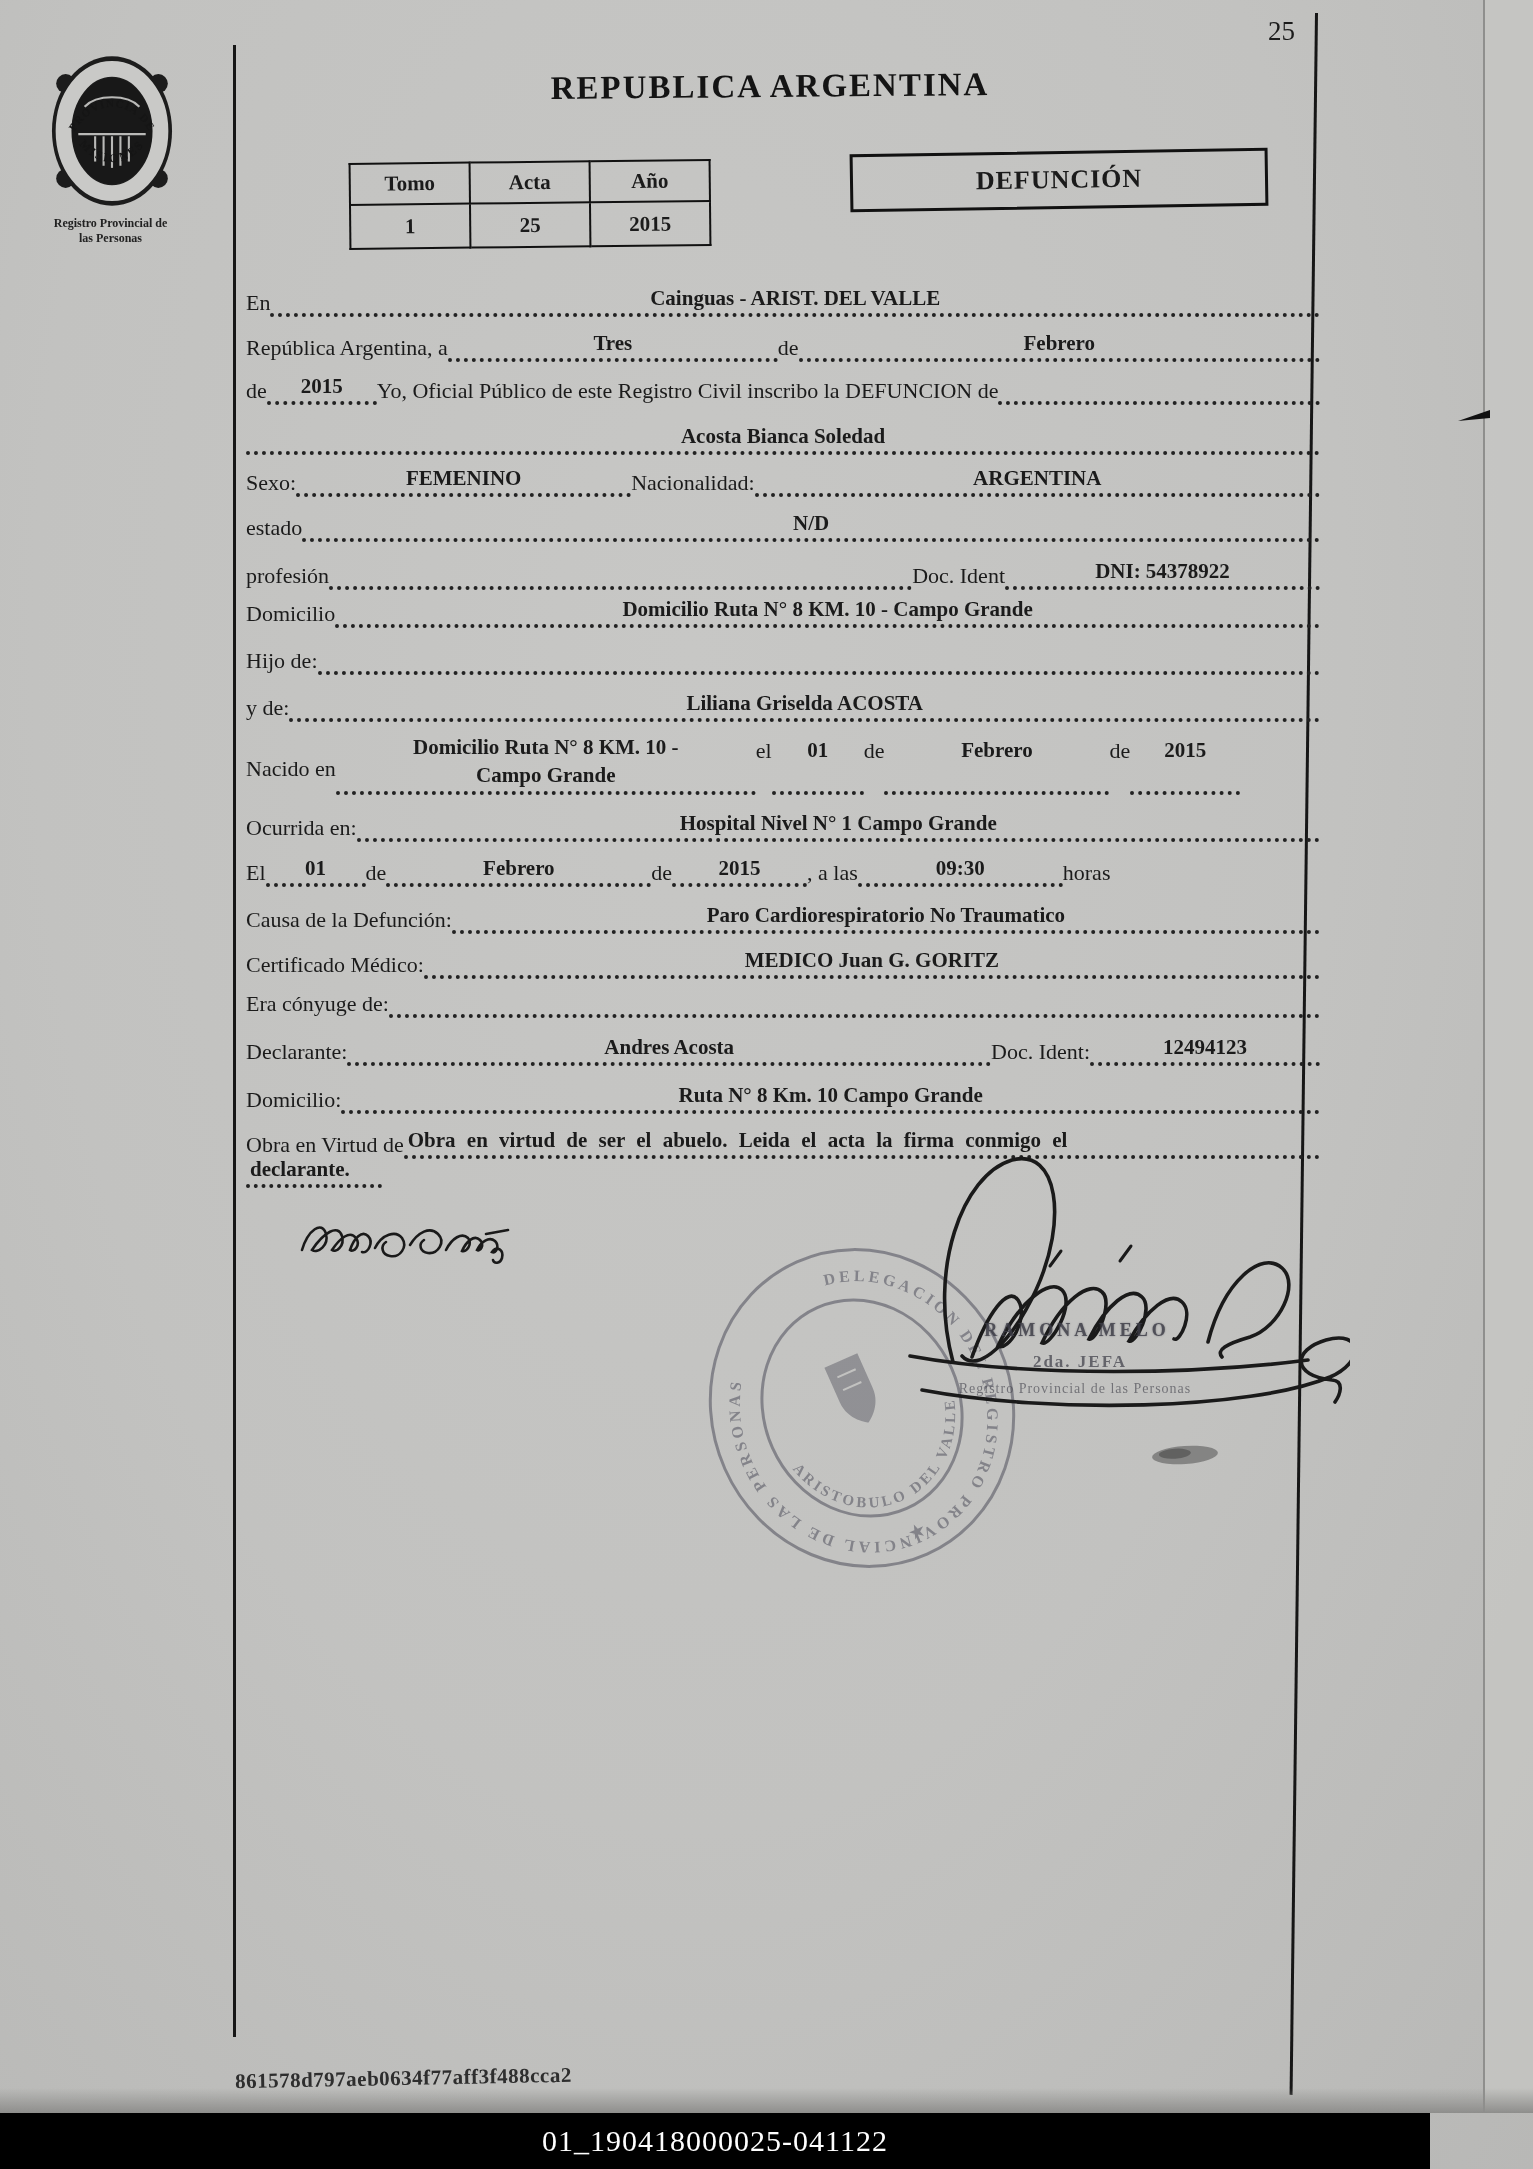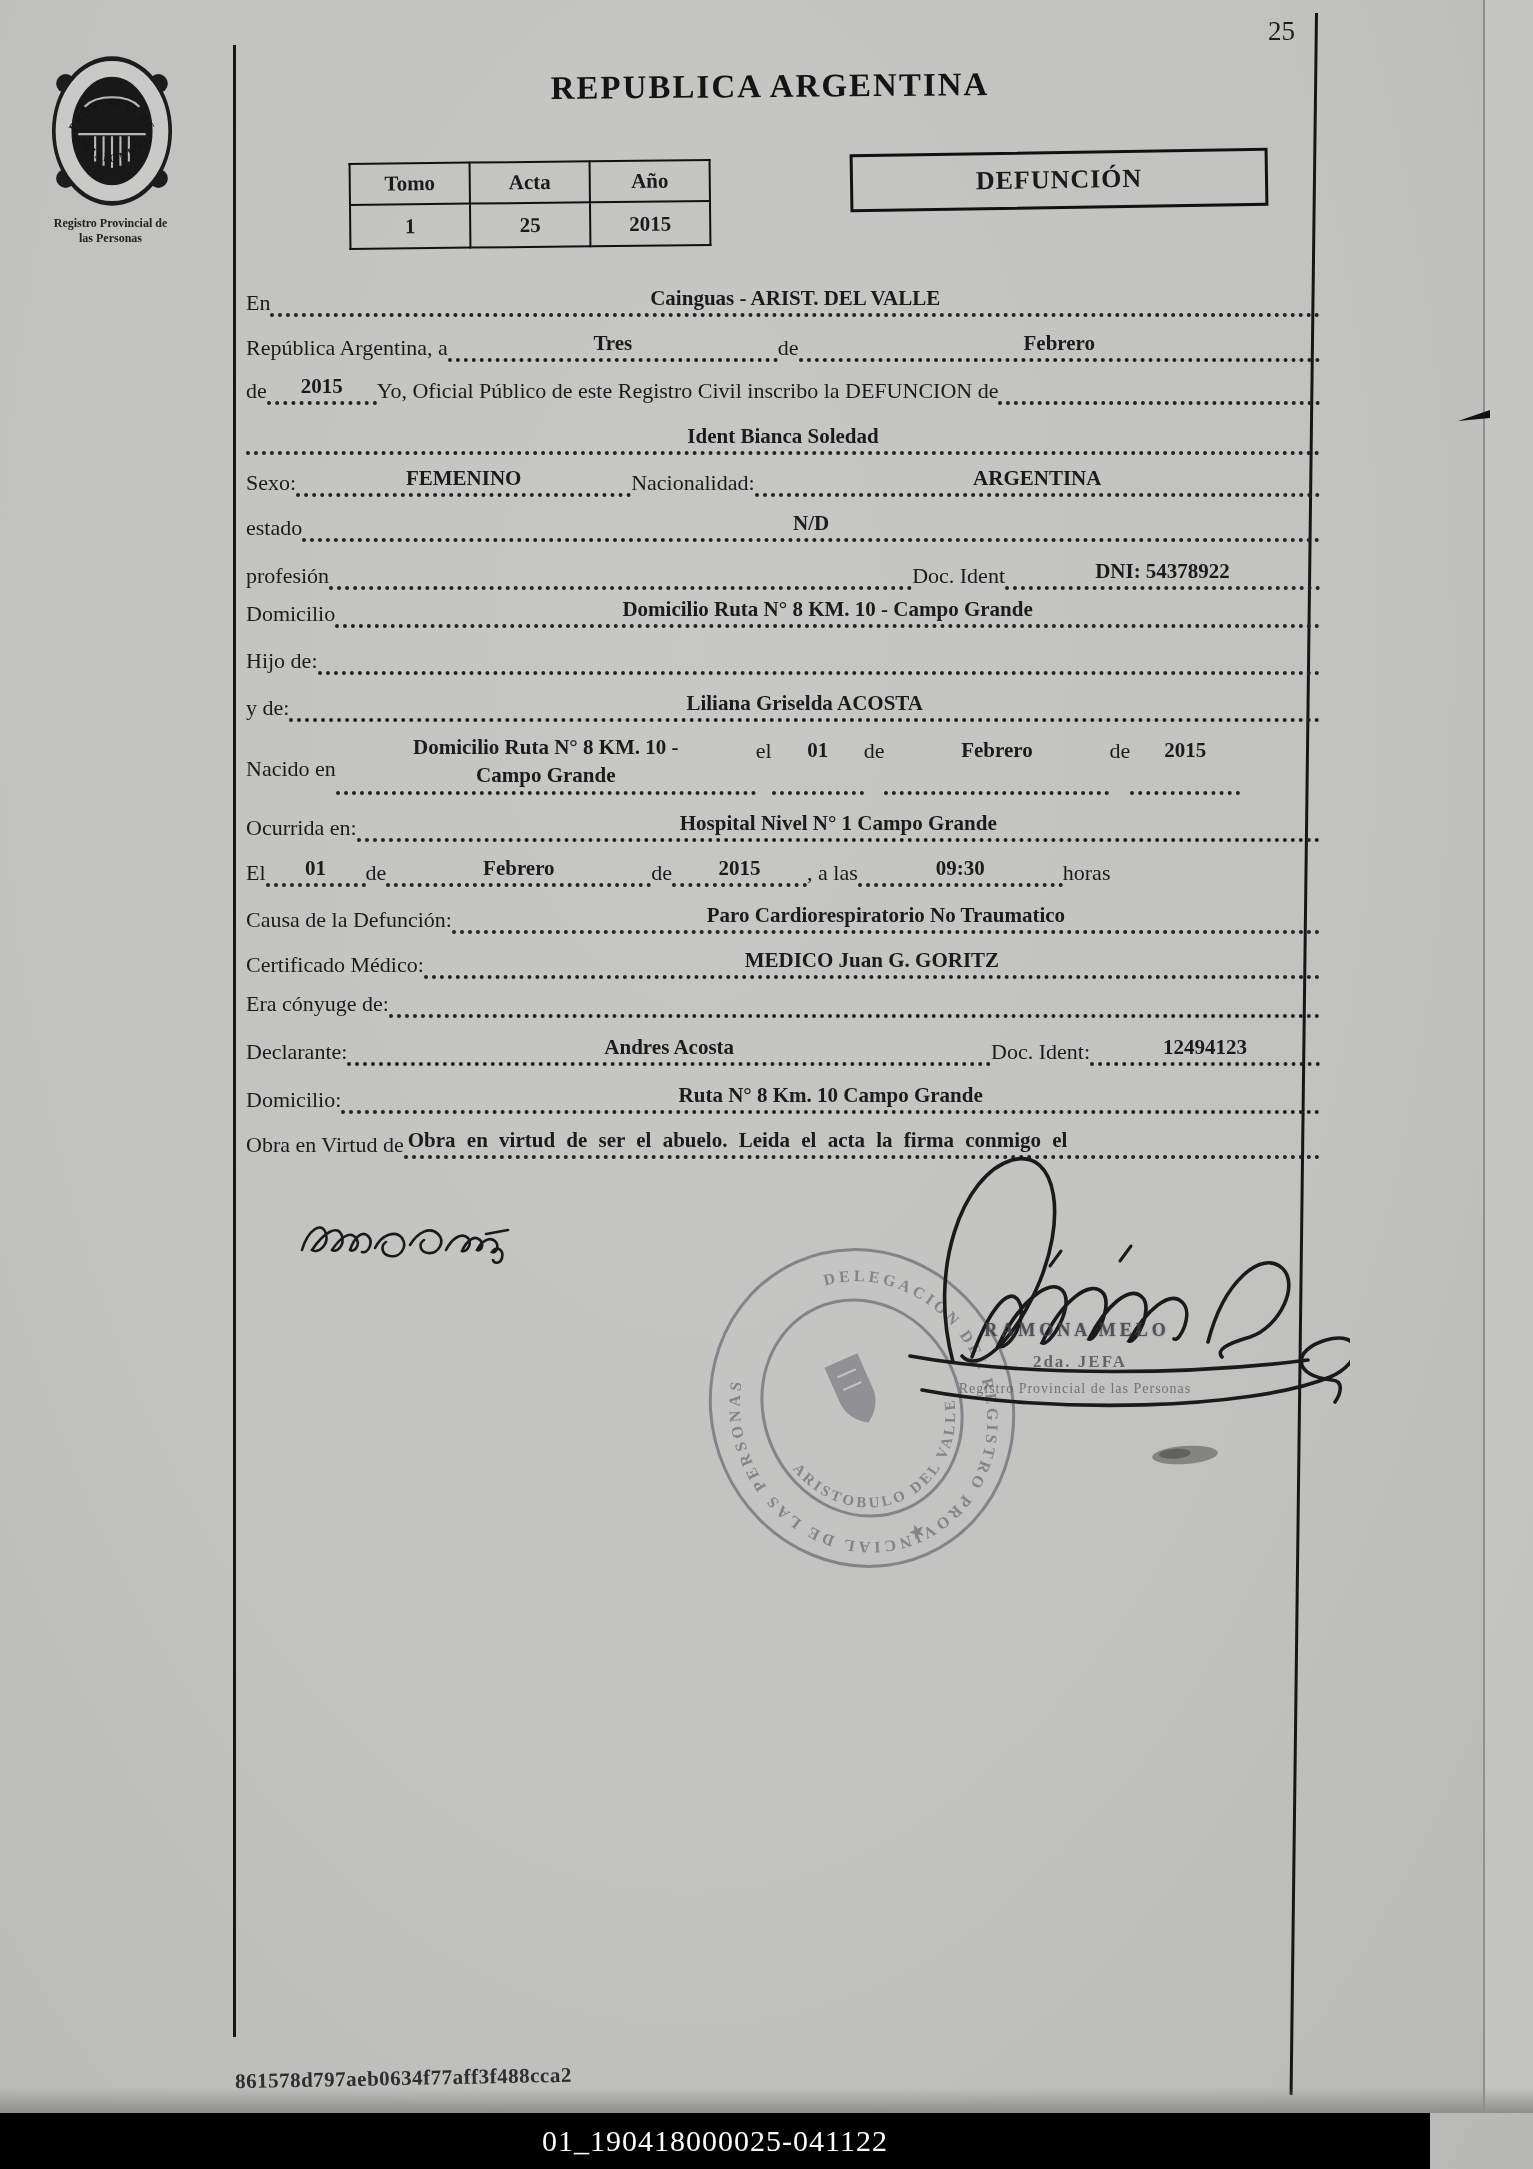--- a/index.html
+++ b/index.html
@@ -141,21 +141,21 @@
     </div>
 
     <div class="row" style="height:43px">
       <span class="lbl">de</span>
       <span class="f" style="width:110px"><span class="val">2015</span></span>
       <span class="lbl">Yo, Oficial Público de este Registro Civil inscribo la DEFUNCION de</span>
       <span class="f fx"></span>
     </div>
 
     <div class="row" style="height:50px">
-      <span class="f fx"><span class="val">Ident Bianca Soledad</span></span>
+      <span class="f fx"><span class="val">Acosta Bianca Soledad</span></span>
     </div>
 
     <div class="row" style="height:42px">
       <span class="lbl">Sexo:</span>
       <span class="f" style="width:335px"><span class="val">FEMENINO</span></span>
       <span class="lbl">Nacionalidad:</span>
       <span class="f fx"><span class="val">ARGENTINA</span></span>
     </div>
 
     <div class="row" style="height:45px">
@@ -243,20 +243,23 @@
     <div class="row" style="height:48px">
       <span class="lbl">Domicilio:</span>
       <span class="f fx"><span class="val">Ruta N° 8 Km. 10 Campo Grande</span></span>
     </div>
 
     <div class="row" style="height:45px">
       <span class="lbl">Obra en Virtud de</span>
       <span class="f fx left-f"><span class="val justify-val">Obra en virtud de ser el abuelo. Leida el acta la firma conmigo el</span></span>
     </div>
 
+    <div class="row" style="height:29px">
+      <span class="f left-f" style="width:132px;min-width:0"><span class="val">declarante.</span></span>
+    </div>
 
   </div>
 
   <svg id="stamp" width="320" height="340" viewBox="0 0 320 340">
     <g fill="none" stroke="#565662" stroke-width="3">
       <ellipse cx="160" cy="170" rx="150" ry="160"></ellipse>
       <ellipse cx="160" cy="170" rx="98" ry="110"></ellipse>
     </g>
     <defs>
       <path id="ringPath" d="M160,42 a122,132 0 1 1 -0.01,0" fill="none"></path>

